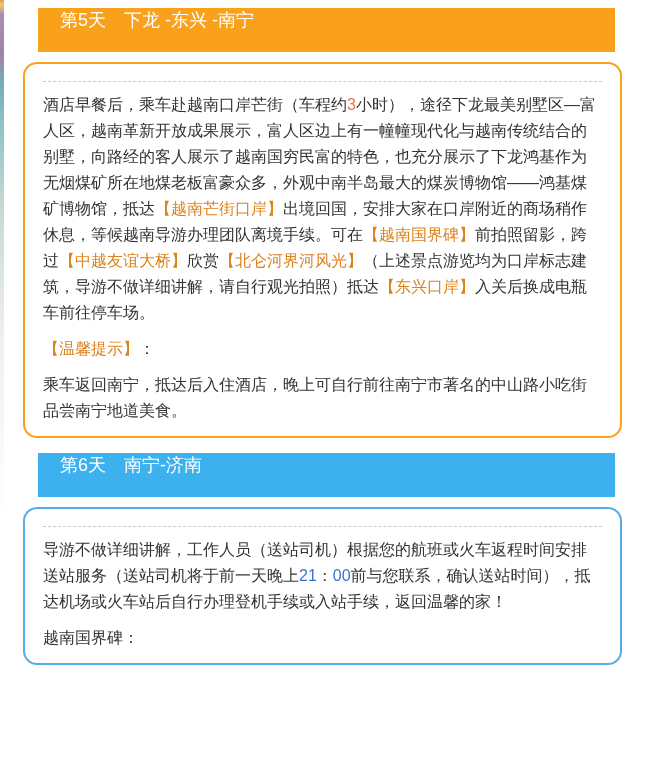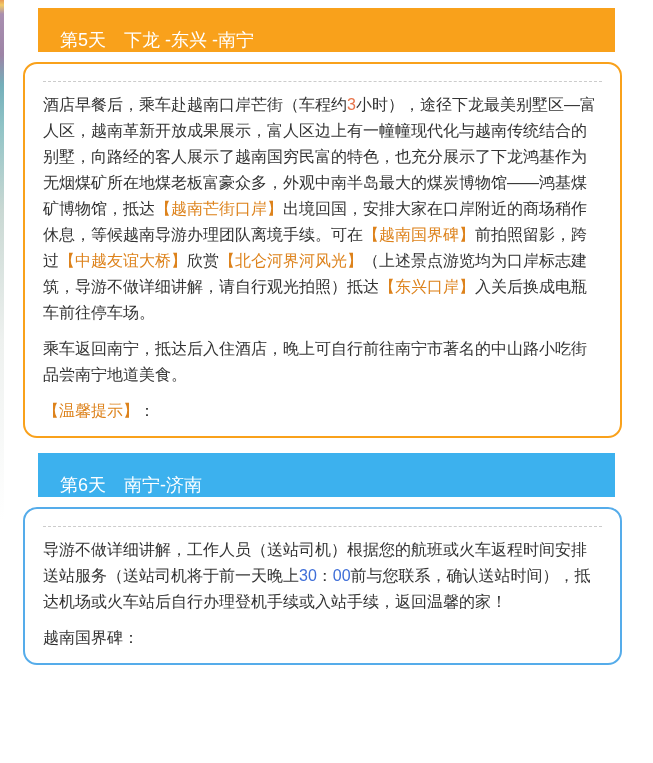--- a/index.html
+++ b/index.html
@@ -24,21 +24,21 @@
   }
   .content {
     padding: 8px 31px 8px 23px; 
   }
   .day-section { margin-bottom: 15px; }
 
   .day-bar {
     height: 44px;
     margin: 0 7px 10px 15px;
     display: flex;
-    align-items: flex-end;
+    align-items: flex-start;
     background: var(--bar, #f9a11b);
     color: #ffffff;
     font-size: 18px;
   }
   .day-bar .day-label { margin-left: 22px; }
   .day-bar .day-route { margin-left: 18px; }
 
   .day-box {
     border: 2px solid var(--border, #f9a11b);
     border-radius: 14px;
@@ -68,31 +68,31 @@
 <div class="content">
 
   <div class="day-section" style="--bar: #f9a11b; --border: #f9a11b; --hl: #dd821b; --num: #e8744a;">
     <div class="day-bar">
       <span class="day-label">第5天</span>
       <span class="day-route">下龙 -东兴 -南宁</span>
     </div>
     <div class="day-box">
       <hr class="divider">
       <p class="para"><span>酒店早餐后，乘车赴越南口岸芒街（车程约</span><span class="seg-num">3</span><span>小时），途径下龙最美别墅区—富人区，越南革新开放成果展示，富人区边上有一幢幢现代化与越南传统结合的别墅，向路经的客人展示了越南国穷民富的特色，也充分展示了下龙鸿基作为无烟煤矿所在地煤老板富豪众多，外观中南半岛最大的煤炭博物馆——鸿基煤矿博物馆，抵达</span><span class="seg-hl">【越南芒街口岸】</span><span>出境回国，安排大家在口岸附近的商场稍作休息，等候越南导游办理团队离境手续。可在</span><span class="seg-hl">【越南国界碑】</span><span>前拍照留影，跨过</span><span class="seg-hl">【中越友谊大桥】</span><span>欣赏</span><span class="seg-hl">【北仑河界河风光】</span><span>（上述景点游览均为口岸标志建筑，导游不做详细讲解，请自行观光拍照）抵达</span><span class="seg-hl">【东兴口岸】</span><span>入关后换成电瓶车前往停车场。</span></p>
+      <p class="para"><span class="seg-hl">【温馨提示】</span><span>：</span></p>
       <p class="para"><span>乘车返回南宁，抵达后入住酒店，晚上可自行前往南宁市著名的中山路小吃街品尝南宁地道美食。</span></p>
-      <p class="para"><span class="seg-hl">【温馨提示】</span><span>：</span></p>
     </div>
   </div>
 
   <div class="day-section" style="--bar: #3cb1ee; --border: #55acea; --hl: #3e6ed8; --num: #3e6ed8;">
     <div class="day-bar">
       <span class="day-label">第6天</span>
       <span class="day-route">南宁-济南</span>
     </div>
     <div class="day-box">
       <hr class="divider">
-      <p class="para"><span>导游不做详细讲解，工作人员（送站司机）根据您的航班或火车返程时间安排送站服务（送站司机将于前一天晚上</span><span class="seg-num">30</span><span>：</span><span class="seg-num">00</span><span>前与您联系，确认送站时间），抵达机场或火车站后自行办理登机手续或入站手续，返回温馨的家！</span></p>
+      <p class="para"><span>导游不做详细讲解，工作人员（送站司机）根据您的航班或火车返程时间安排送站服务（送站司机将于前一天晚上</span><span class="seg-num">21</span><span>：</span><span class="seg-num">00</span><span>前与您联系，确认送站时间），抵达机场或火车站后自行办理登机手续或入站手续，返回温馨的家！</span></p>
       <p class="para"><span>越南国界碑：</span></p>
 
     </div>
   </div>
 
 </div>
 
 </body></html>

